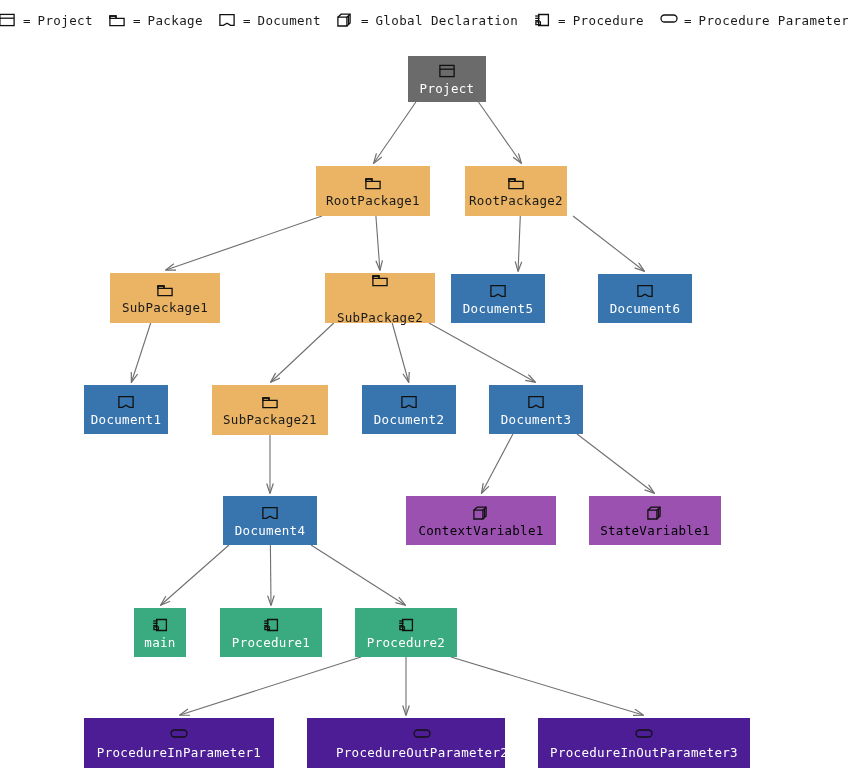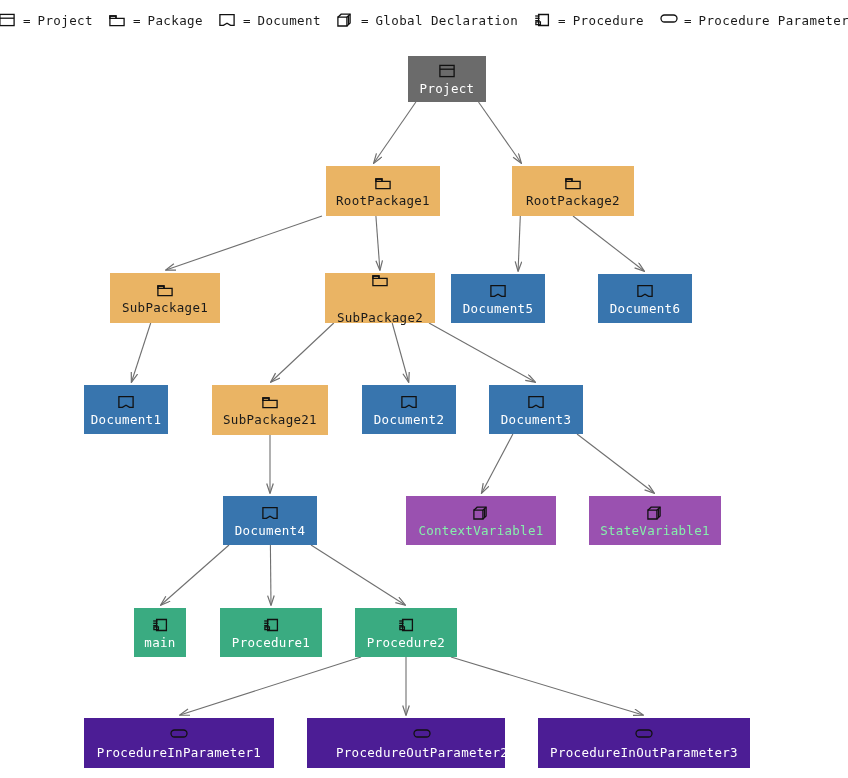--- a/index.html
+++ b/index.html
@@ -78,21 +78,21 @@
     line-height: 0;
   }
   .node .nd-label {
     display: block;
     line-height: 14px;
     white-space: nowrap;
   }
   .k-project   { background: #6b6b6b; color: #ffffff; }
   .k-package   { background: #eab464; color: #1a1a1a; }
   .k-document  { background: #3875ae; color: #ffffff; }
-  .k-global    { background: #9a51b0; color: #86efac; }
+  .k-global    { background: #9a51b0; color: #000000; }
   .k-procedure { background: #3aab81; color: #ffffff; }
   .k-param     { background: #4c1d95; color: #ffffff; }
 </style>
 </head>
 <body>
 
 <div id="canvas">
 
   <div id="legend">
       <span class="legend-entry">
@@ -190,28 +190,28 @@
   </svg>
 
   <div id="nodes">
       <div class="node k-project" style="left: 408px; top: 56px; width: 78px; height: 46px;">
         <span class="nd-ico"><svg width="16" height="14" viewBox="0 0 16 14" fill="none" stroke="#111111" stroke-width="1.3" stroke-linejoin="miter">
             <rect x="0.9" y="1.4" width="14.2" height="11.2"></rect>
             <line x1="0.9" y1="5.2" x2="15.1" y2="5.2"></line>
           </svg></span>
         <span class="nd-label">Project</span>
       </div>
-      <div class="node k-package" style="left: 316px; top: 166px; width: 114px; height: 50px; margin-left: 10px;">
+      <div class="node k-package" style="left: 316px; top: 166px; width: 114px; height: 50px;">
         <span class="nd-ico"><svg width="16" height="14" viewBox="0 0 16 14" fill="none" stroke="#111111" stroke-width="1.3" stroke-linejoin="miter">
             <path d="M0.9,3.0 L0.9,12.6 L15.1,12.6 L15.1,5.4 L7.0,5.4 L7.0,3.0 Z"></path>
             <path d="M0.9,3.0 L7.0,3.0 L7.0,5.4 L0.9,5.4 Z"></path>
           </svg></span>
         <span class="nd-label">RootPackage1</span>
       </div>
-      <div class="node k-package" style="left: 465px; top: 166px; width: 122px; height: 50px; margin-left: 47px;">
+      <div class="node k-package" style="left: 465px; top: 166px; width: 102px; height: 50px;">
         <span class="nd-ico"><svg width="16" height="14" viewBox="0 0 16 14" fill="none" stroke="#111111" stroke-width="1.3" stroke-linejoin="miter">
             <path d="M0.9,3.0 L0.9,12.6 L15.1,12.6 L15.1,5.4 L7.0,5.4 L7.0,3.0 Z"></path>
             <path d="M0.9,3.0 L7.0,3.0 L7.0,5.4 L0.9,5.4 Z"></path>
           </svg></span>
         <span class="nd-label">RootPackage2</span>
       </div>
       <div class="node k-package" style="left: 110px; top: 273px; width: 110px; height: 50px;">
         <span class="nd-ico"><svg width="16" height="14" viewBox="0 0 16 14" fill="none" stroke="#111111" stroke-width="1.3" stroke-linejoin="miter">
             <path d="M0.9,3.0 L0.9,12.6 L15.1,12.6 L15.1,5.4 L7.0,5.4 L7.0,3.0 Z"></path>
             <path d="M0.9,3.0 L7.0,3.0 L7.0,5.4 L0.9,5.4 Z"></path>

